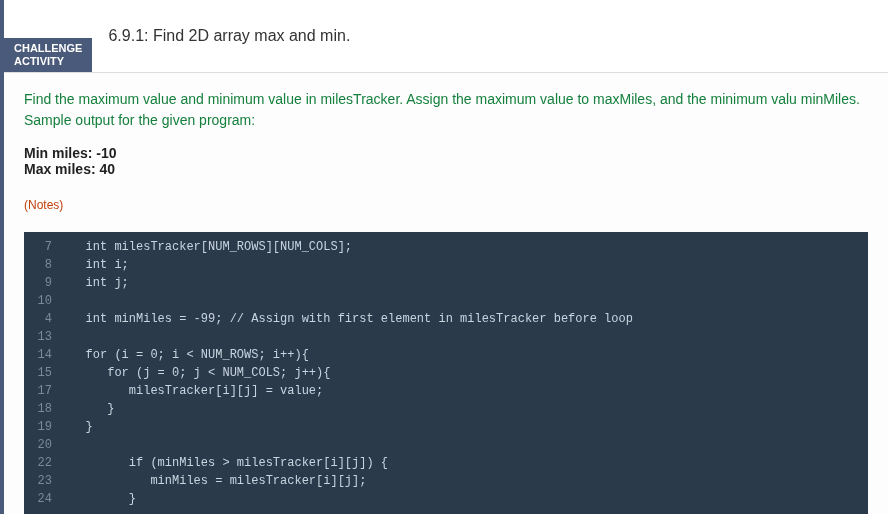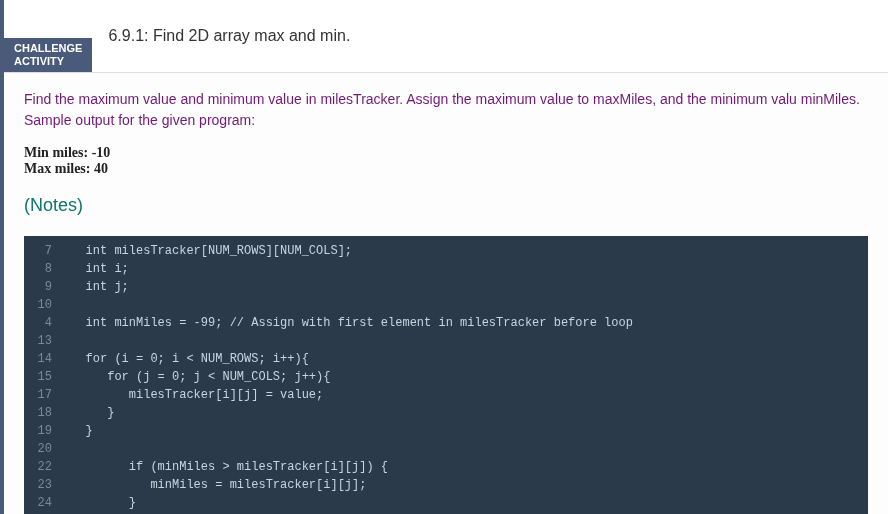--- a/index.html
+++ b/index.html
@@ -39,35 +39,35 @@
       color: #333;
       display: flex;
       align-items: center;
     }
     .content {
       padding: 16px 20px;
       background: #fdfdfd;
     }
     .instructions {
       font-size: 14px;
-      color: #701a75;
+      color: #15803d;
       line-height: 1.5;
       margin-bottom: 14px;
     }
     .sample-output {
-      font-family: Liberation Serif, serif;
+      font-family: Liberation Sans, sans-serif;
       font-size: 14px;
       font-weight: bold;
       color: #222;
       white-space: pre;
       margin-bottom: 18px;
     }
     .notes-link {
-      color: #0f766e;
-      font-size: 18px;
+      color: #c2410c;
+      font-size: 12px;
       margin-bottom: 12px;
       display: inline-block;
       text-align: right;
     }
     .code-block {
       background: #2b3a4a;
       color: #c8d4e0;
       font-family: 'Courier New', monospace;
       font-size: 12px;
       padding: 6px 0;

